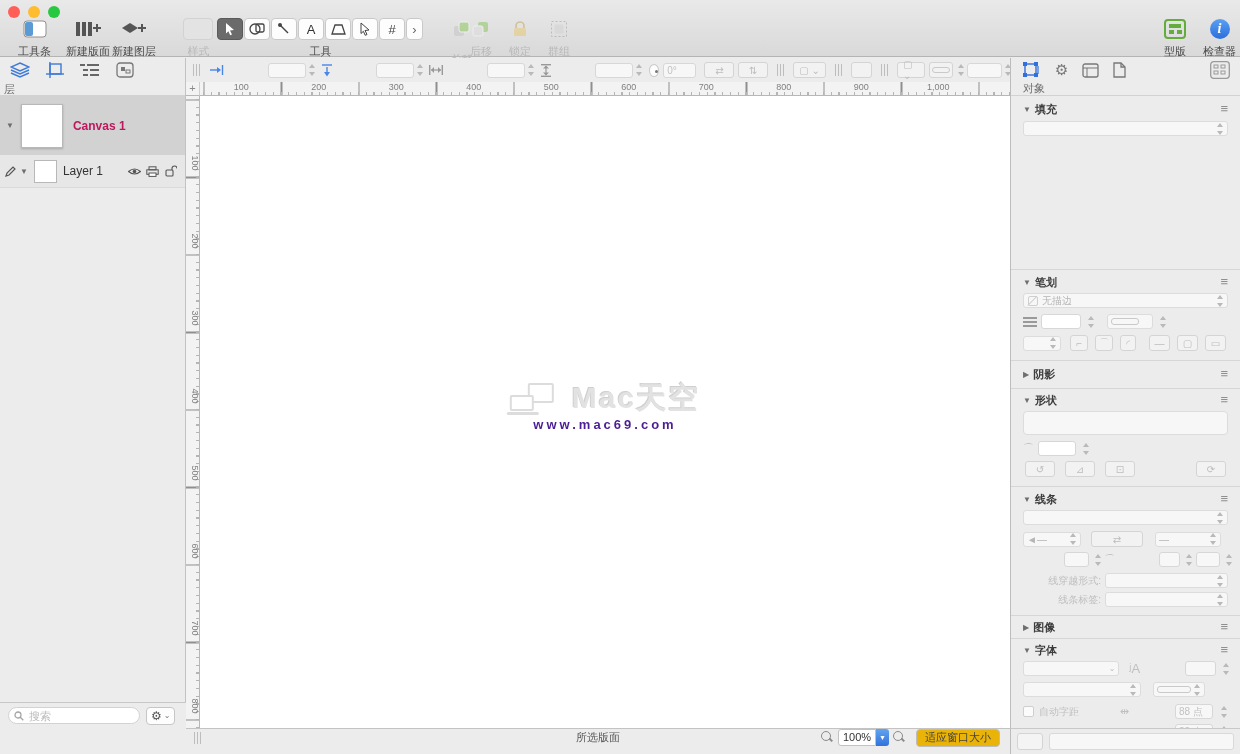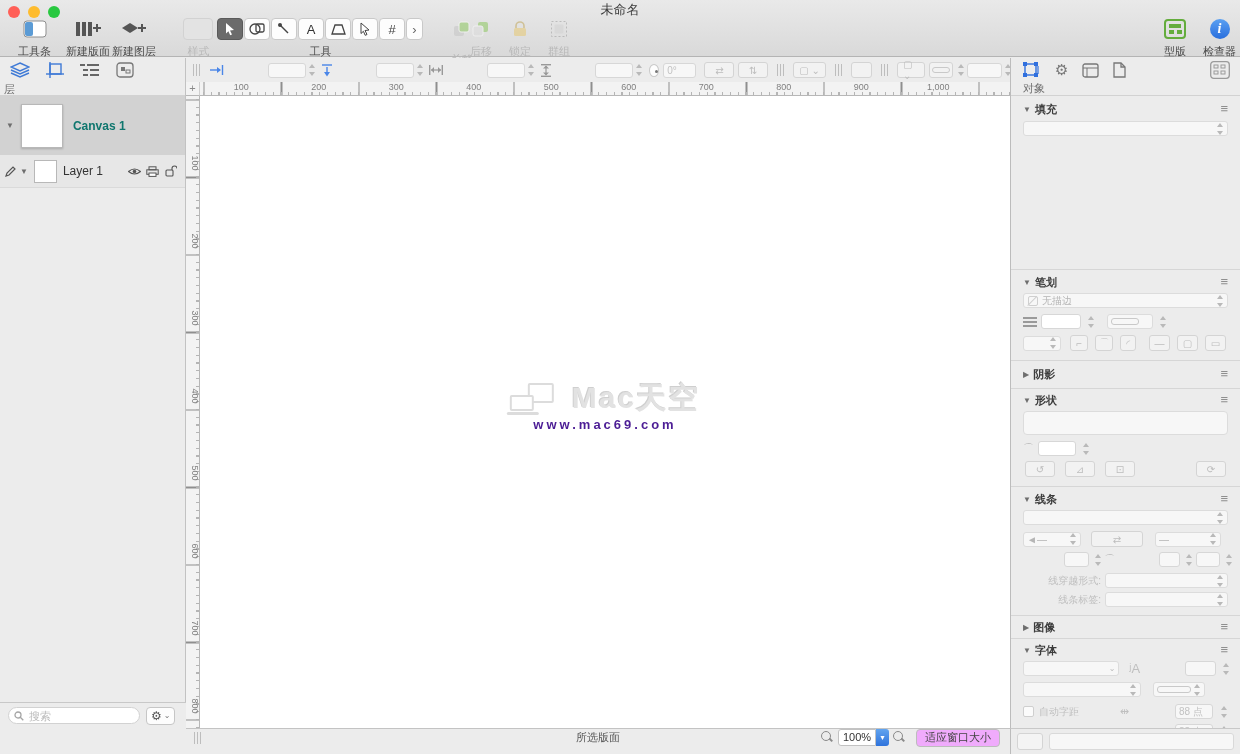--- a/index.html
+++ b/index.html
@@ -98,21 +98,21 @@
 
   
   .statusbar{position:absolute;left:186px;top:728px;width:824px;height:18px;background:#ececec;border-top:1px solid #c3c3c3;
     display:flex;align-items:center;}
   .status-text{position:absolute;left:0;width:100%;text-align:center;font-size:11px;color:#555;}
   .zoomgrp{position:absolute;right:10px;display:flex;align-items:center;gap:4px;}
   .zoomfld{width:38px;height:17px;background:#fff;border:1px solid #c2c2c2;border-radius:3px 0 0 3px;
     font-size:11px;color:#333;text-align:center;line-height:15px;}
   .zoomdrop{width:13px;height:17px;margin-left:-4px;border-radius:0 3px 3px 0;background:linear-gradient(#62a4ef,#2f73dc);
     color:#fff;font-size:8px;display:flex;align-items:center;justify-content:center;}
-  .fitbtn{height:18px;border:1px solid #bdbdbd;border-radius:4px;background:#f0abfc;font-size:11px;color:#444;
+  .fitbtn{height:18px;border:1px solid #bdbdbd;border-radius:4px;background:#eab308;font-size:11px;color:#444;
     display:flex;align-items:center;padding:0 8px;margin-left:6px;}
   .mag{width:13px;height:13px;position:relative;display:inline-block;}
   .mag:before{content:"";position:absolute;left:0;top:0;width:8px;height:8px;border:1.5px solid #8a8a8a;border-radius:50%;}
   .mag:after{content:"";position:absolute;left:8px;top:8px;width:4px;height:1.5px;background:#8a8a8a;transform:rotate(45deg);}
 
   
   .inspector{position:absolute;left:1010px;top:82px;width:230px;height:646px;background:#ececec;border-left:1px solid #bcbcbc;overflow:hidden;}
   .insp-hdr{height:14px;border-bottom:1px solid #d2d2d2;font-size:11px;color:#6e6e6e;padding-left:12px;line-height:13px;}
   .sec-hdr{display:flex;align-items:center;padding:0 12px;height:14px;}
   .sec-title{font-size:11px;font-weight:bold;color:#3c3c3c;margin-left:4px;}
@@ -142,21 +142,20 @@
 </style>
 </head>
 <body>
 
 <div id="app">
 
   <div class="titlebar">
     <div class="traffic t-red"></div>
     <div class="traffic t-yellow"></div>
     <div class="traffic t-green"></div>
-    <div class="win-title">未命名</div>
 
     <div class="tb-item" style="left:18px;">
       <div class="tb-icon">
         <svg width="24" height="18">
             <rect x="1" y="1" width="22" height="16" rx="3" fill="#fff" stroke="#8f8f8f"></rect>
             <rect x="2" y="2" width="8" height="14" rx="2" fill="#5b9bd5"></rect>
           </svg>
       </div>
       <div class="tb-label">工具条</div>
     </div>
@@ -420,21 +419,21 @@
         </svg>
     </div>
   </div>
 
   <div class="sidebar">
     <div class="side-hdr">层</div>
 
     <div class="canvas-row">
       <span class="disc" style="margin-left:6px;">▼</span>
       <div class="thumb" style="width:42px;height:44px;margin-left:7px;"></div>
-      <span style="font-size:12px;font-weight:bold;color:#0f766e;margin-left:10px;">Canvas 1</span>
+      <span style="font-size:12px;font-weight:bold;color:#be185d;margin-left:10px;">Canvas 1</span>
     </div>
 
     <div class="layer-row">
       <svg width="11" height="11" style="margin-left:5px;">
           <path d="M1 10 L2 7 L8 1 L10 3 L4 9 Z" fill="none" stroke="#555" stroke-width="1.2"></path>
         </svg>
       <span class="disc" style="margin-left:4px;">▼</span>
       <div class="thumb" style="width:23px;height:23px;margin-left:6px;box-shadow:none;"></div>
       <span style="font-size:12px;color:#333;margin-left:6px;">Layer 1</span>
       <span style="position:absolute;right:44px;" class="row-ic">

